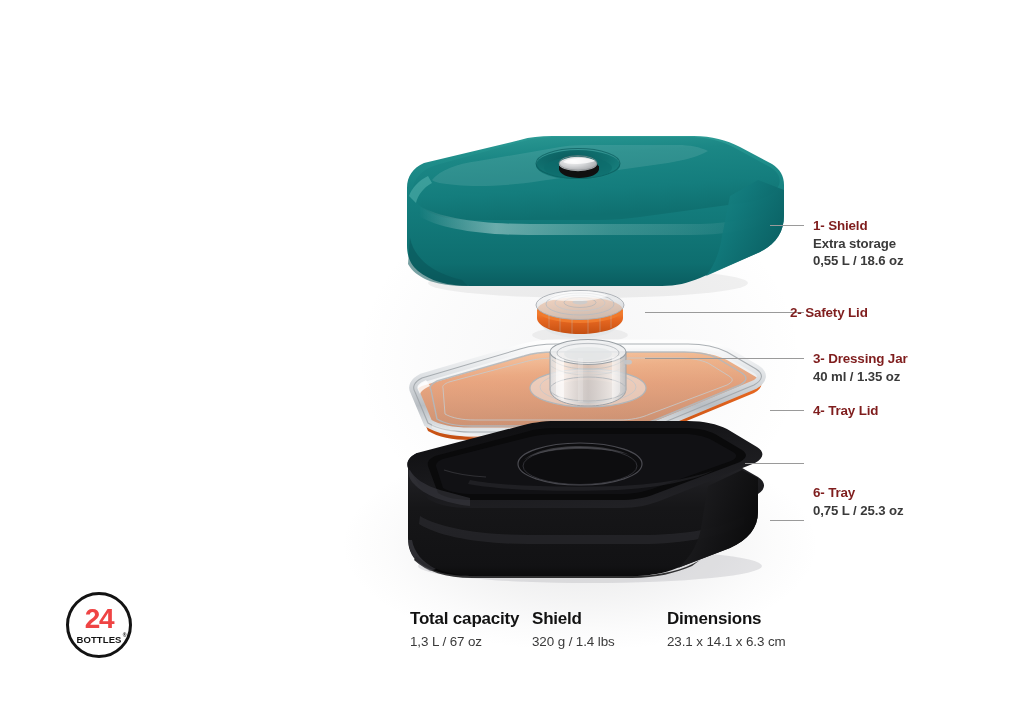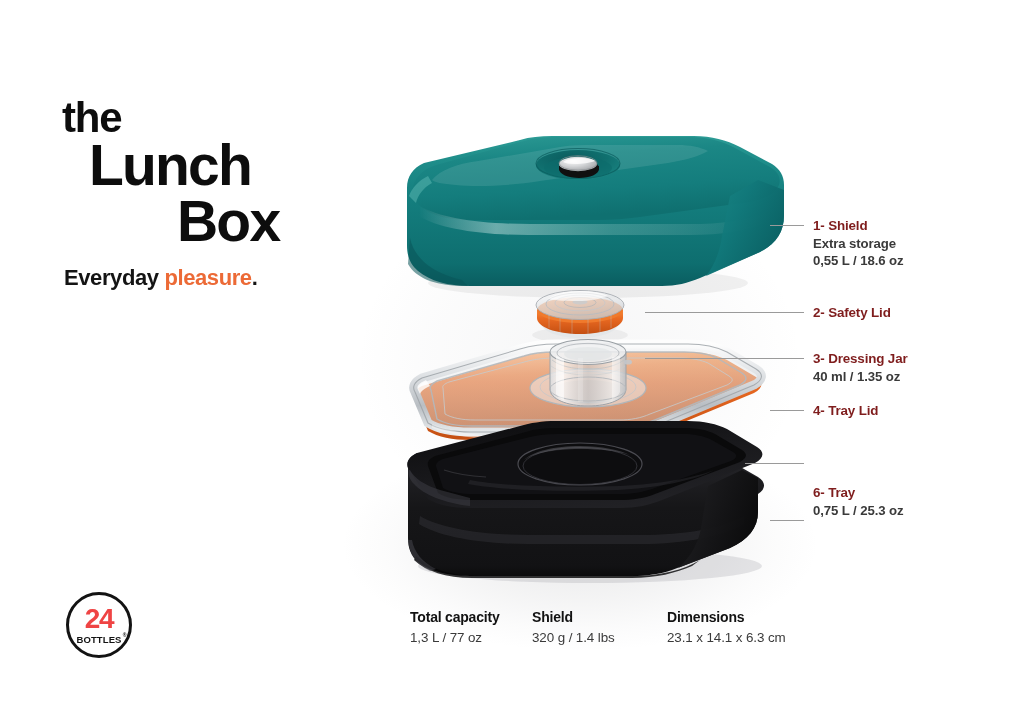--- a/index.html
+++ b/index.html
@@ -158,21 +158,21 @@
 
   
   .specs {
     position: absolute;
     left: 410px;
     top: 608px;
     display: flex;
   }
   .spec-col { margin-right: 0; }
   .spec-title {
-    font-size: 14px;
+    font-size: 17px;
     font-weight: 700;
     color: #121212;
     letter-spacing: -0.2px;
     line-height: 1.35;
   }
   .spec-val {
     font-size: 13.4px;
     font-weight: 400;
     color: #3a3a3a;
     letter-spacing: -0.1px;
@@ -573,46 +573,40 @@
       <path d="M 416,556 C 430,569 450,576 478,576 L 632,576
                C 660,576 684,570 700,560 L 692,566
                C 676,573 656,578 632,578 L 472,578
                C 446,578 426,571 414,560 Z" fill="#050506" opacity="0.8"></path>
 
       <path d="M 412,540 C 414,552 422,562 436,569 L 430,571
                C 416,564 409,553 408,540 Z" fill="#4a4a52" opacity="0.5"></path>
     </g>
   </svg>
 
-  <div class="title-block">
-    <div class="t-the">the</div>
-    <div class="t-lunch">Lunch</div>
-    <div class="t-box">Box</div>
-    <div class="tagline"><span>Everyday </span><span class="accent">pleasure</span><span class="dot">.</span></div>
-  </div>
 
   <div class="logo">
     <div class="logo-24">24</div>
     <div class="logo-bottles"><span>BOTTLES</span><span class="logo-reg">®</span></div>
   </div>
 
   <div class="leader" style="left:770px; top:225px; width:34px;"></div>
   <div class="leader" style="left:645px; top:312px; width:159px;"></div>
   <div class="leader" style="left:645px; top:358px; width:159px;"></div>
   <div class="leader" style="left:770px; top:410px; width:34px;"></div>
   <div class="leader" style="left:745px; top:463px; width:59px;"></div>
   <div class="leader" style="left:770px; top:520px; width:34px;"></div>
 
   <div class="callout" style="left:813px; top:217px;">
     <div class="c-title">1- Shield</div>
     <div class="c-sub">Extra storage</div>
     <div class="c-sub">0,55 L / 18.6 oz</div>
   </div>
 
-  <div class="callout" style="left:813px; top:304px;">
+  <div class="callout" style="left:790px; top:304px;">
     <div class="c-title">2- Safety Lid</div>
   </div>
 
   <div class="callout" style="left:813px; top:350px;">
     <div class="c-title">3- Dressing Jar</div>
     <div class="c-sub">40 ml / 1.35 oz</div>
   </div>
 
   <div class="callout" style="left:813px; top:402px;">
     <div class="c-title">4- Tray Lid</div>
@@ -620,21 +614,21 @@
 
 
   <div class="callout" style="left:813px; top:484px;">
     <div class="c-title">6- Tray</div>
     <div class="c-sub">0,75 L / 25.3 oz</div>
   </div>
 
   <div class="specs">
     <div class="spec-col" style="width:122px;">
       <div class="spec-title">Total capacity</div>
-      <div class="spec-val">1,3 L / 77 oz</div>
+      <div class="spec-val">1,3 L / 67 oz</div>
     </div>
     <div class="spec-col" style="width:135px;">
       <div class="spec-title">Shield</div>
       <div class="spec-val">320 g / 1.4 lbs</div>
     </div>
     <div class="spec-col" style="width:180px;">
       <div class="spec-title">Dimensions</div>
       <div class="spec-val">23.1 x 14.1 x 6.3 cm</div>
     </div>
   </div>

